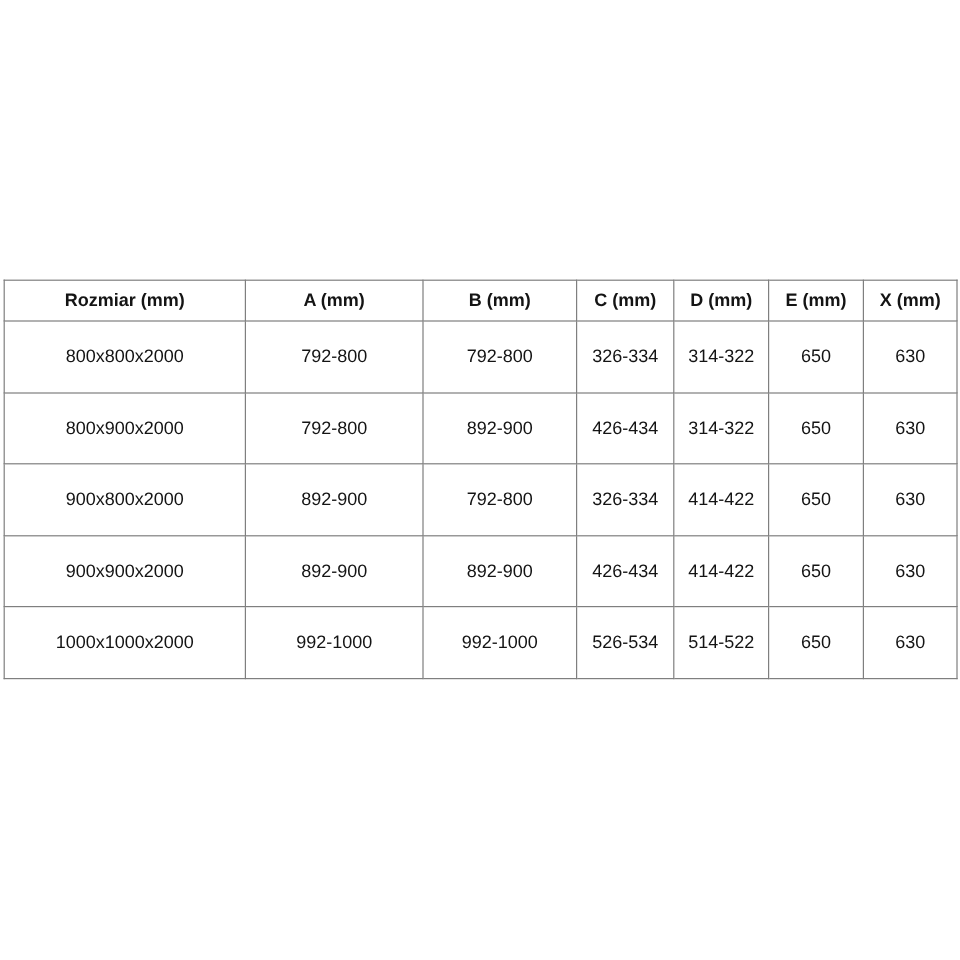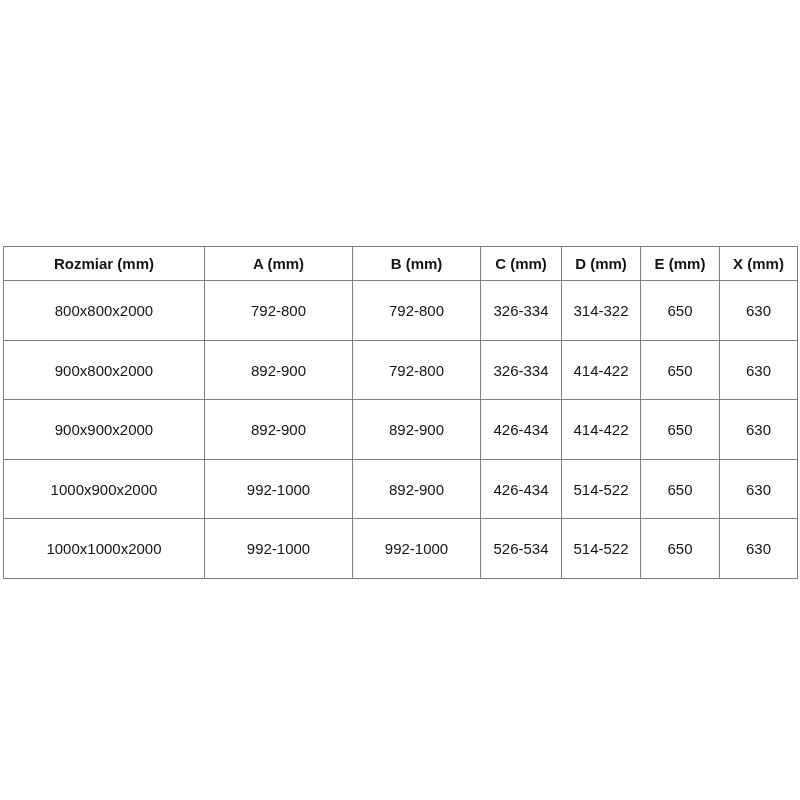--- a/index.html
+++ b/index.html
@@ -16,21 +16,20 @@
   }
   table.spec-table {
     position: absolute;
     left: 3px;
     top: 233px;
     width: 795px;
     height: 333px;
     border-collapse: collapse;
     table-layout: fixed;
     background: #ffffff;
-    margin-top: 13px;
   }
   table.spec-table th,
   table.spec-table td {
     border: 1px solid #7f7f7f;
     text-align: center;
     vertical-align: middle;
     font-size: 15px;
     color: #141414;
     padding: 0 2px;
     white-space: nowrap;
@@ -72,47 +71,47 @@
       <tr>
         <td>800x800x2000</td>
         <td>792-800</td>
         <td>792-800</td>
         <td>326-334</td>
         <td>314-322</td>
         <td>650</td>
         <td>630</td>
       </tr>
       <tr>
+        <td>800x900x2000</td>
+        <td>792-800</td>
+        <td>892-900</td>
+        <td>426-434</td>
+        <td>314-322</td>
+        <td>650</td>
+        <td>630</td>
+      </tr>
+      <tr>
         <td>900x800x2000</td>
         <td>892-900</td>
         <td>792-800</td>
         <td>326-334</td>
         <td>414-422</td>
         <td>650</td>
         <td>630</td>
       </tr>
       <tr>
         <td>900x900x2000</td>
         <td>892-900</td>
         <td>892-900</td>
         <td>426-434</td>
         <td>414-422</td>
         <td>650</td>
         <td>630</td>
       </tr>
       <tr>
-        <td>1000x900x2000</td>
-        <td>992-1000</td>
-        <td>892-900</td>
-        <td>426-434</td>
-        <td>514-522</td>
-        <td>650</td>
-        <td>630</td>
-      </tr>
-      <tr>
         <td>1000x1000x2000</td>
         <td>992-1000</td>
         <td>992-1000</td>
         <td>526-534</td>
         <td>514-522</td>
         <td>650</td>
         <td>630</td>
       </tr>
     </tbody>
 </table>

